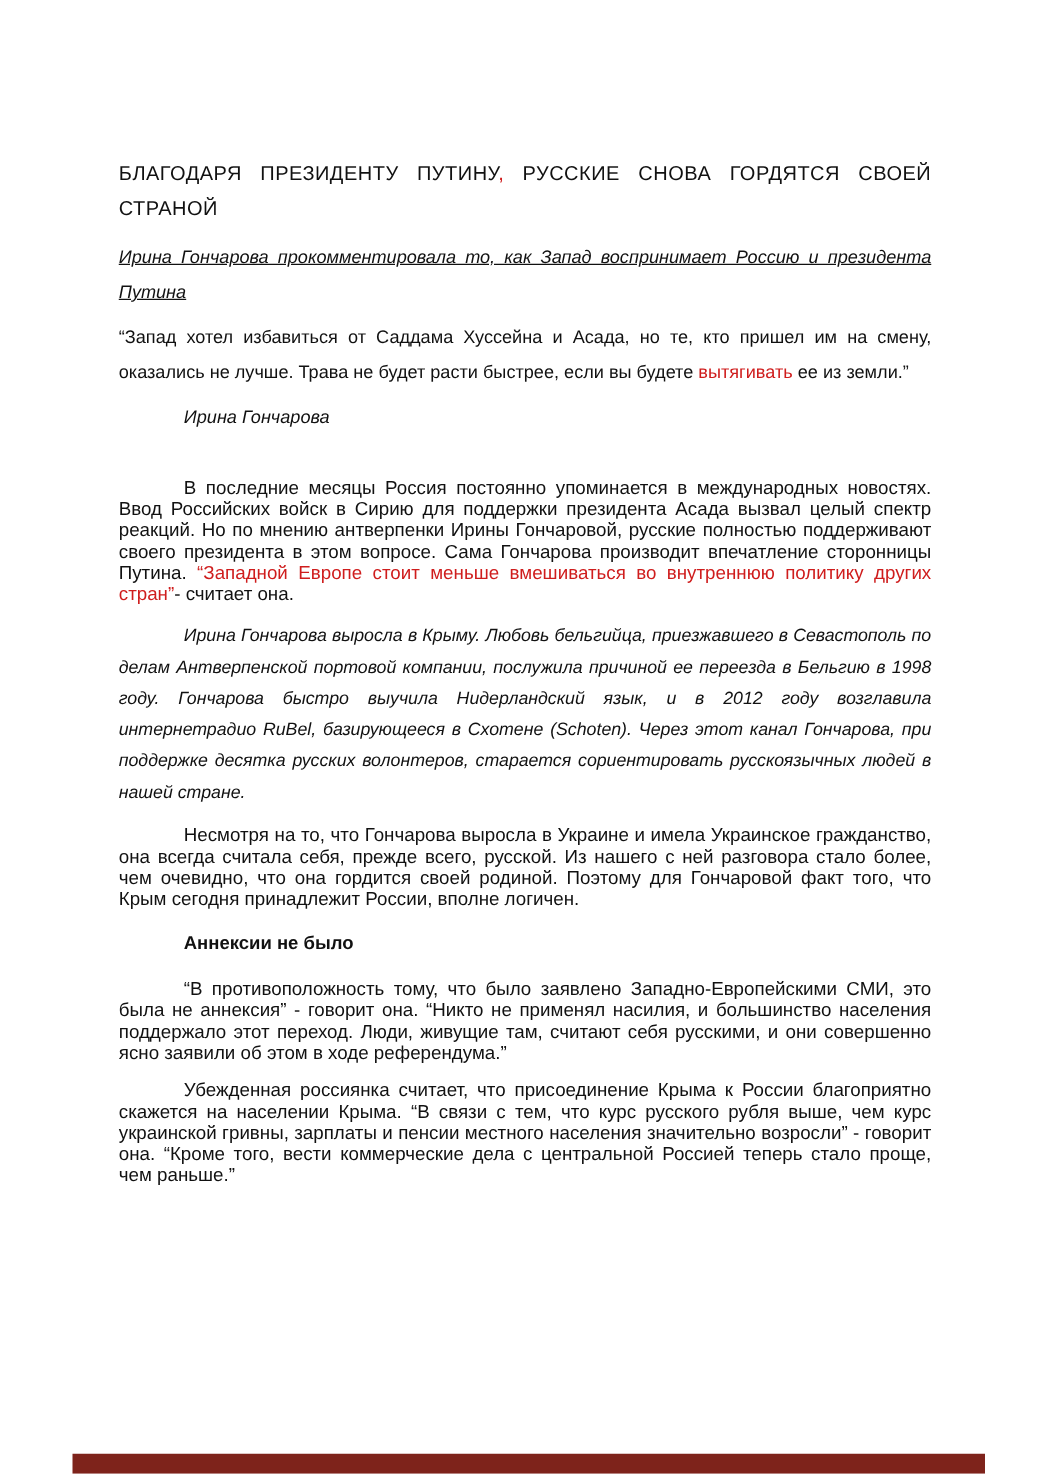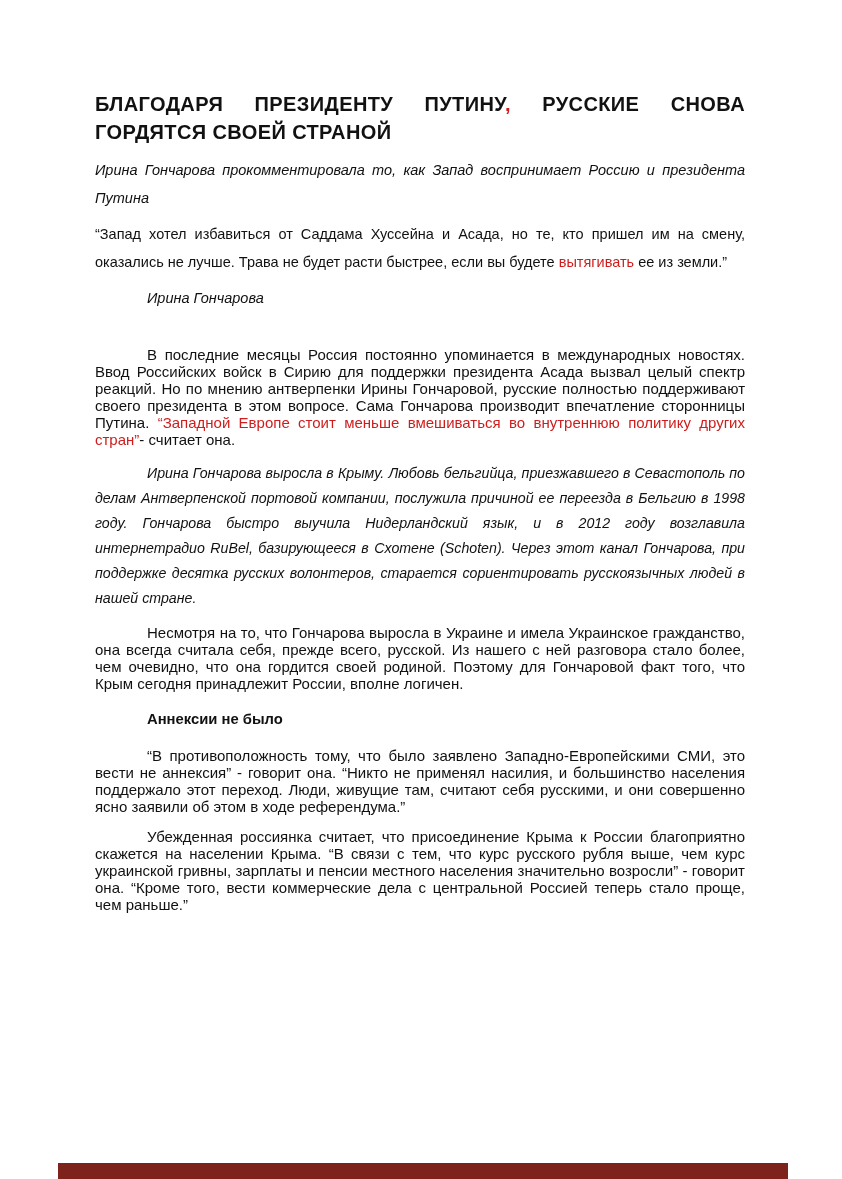--- a/index.html
+++ b/index.html
@@ -9,33 +9,35 @@
     overflow: hidden;
     font-family: "Liberation Sans", "DejaVu Sans", sans-serif;
     color: #111111;
   }
   .page {
     position: relative;
     width: 842px; height: 1179px;
     padding: 90px 97px 0 95px;
   }
   .title {
-    font-size: 20px;
-    font-weight: bold;
+    font-size: 16px;
+    font-weight: normal;
     line-height: 28px;
     text-align: justify;
     letter-spacing: 0.4px;
     margin-bottom: 10px;
+    margin-top: 36px;
   }
   .subtitle {
     font-style: italic;
     font-size: 14.5px;
     line-height: 28px;
     text-align: justify;
     margin-bottom: 8px;
+    text-decoration: underline;
   }
   .lead {
     font-weight: bold;
     font-size: 14.8px;
     line-height: 28px;
     text-align: justify;
     margin-bottom: 8px;
   }
   .quote {
     font-size: 14.5px;
@@ -94,19 +96,19 @@
   <div class="spacer"></div>
 
   <p class="body-par"><span>В последние месяцы Россия постоянно упоминается в международных новостях. Ввод Российских  войск в Сирию для поддержки президента Асада вызвал целый спектр реакций. Но по мнению антверпенки Ирины Гончаровой, русские полностью поддерживают своего президента в этом вопросе. Сама Гончарова производит впечатление сторонницы Путина. </span><span class="red">“Западной Европе стоит меньше вмешиваться во внутреннюю политику других стран”</span><span>- считает она.</span></p>
 
   <p class="body-par alt">Ирина Гончарова выросла в Крыму. Любовь бельгийца, приезжавшего в Севастополь по делам Антверпенской портовой компании, послужила причиной ее переезда в Бельгию в  1998 году. Гончарова быстро выучила Нидерландский язык, и в 2012 году возглавила интернетрадио RuBel, базирующееся в Схотене (Schoten). Через этот канал Гончарова, при поддержке десятка русских волонтеров, старается сориентировать русскоязычных людей в нашей стране.</p>
 
   <p class="body-par">Несмотря на то, что Гончарова выросла в Украине и имела Украинское гражданство, она всегда считала себя, прежде всего, русской. Из нашего с ней разговора стало более, чем очевидно, что она гордится своей родиной. Поэтому для Гончаровой факт того, что Крым сегодня принадлежит России, вполне логичен.</p>
 
   <p class="subhead">Аннексии не было</p>
 
-  <p class="body-par">“В противоположность тому, что было заявлено Западно-Европейскими СМИ, это вести не аннексия” - говорит она. “Никто не применял насилия, и большинство населения поддержало этот переход.  Люди, живущие там, считают себя русскими, и они совершенно ясно заявили об этом в ходе референдума.”</p>
+  <p class="body-par">“В противоположность тому, что было заявлено Западно-Европейскими СМИ, это была не аннексия” - говорит она. “Никто не применял насилия, и большинство населения поддержало этот переход.  Люди, живущие там, считают себя русскими, и они совершенно ясно заявили об этом в ходе референдума.”</p>
 
   <p class="body-par">Убежденная россиянка считает, что присоединение Крыма к России благоприятно скажется на населении Крыма. “В связи с тем, что курс русского рубля выше, чем курс украинской гривны, зарплаты и пенсии местного населения значительно возросли” - говорит она. “Кроме того, вести коммерческие дела с центральной Россией теперь стало проще, чем раньше.”</p>
 
   <div class="footer-bar"></div>
 
 </div>
 
 </body></html>

